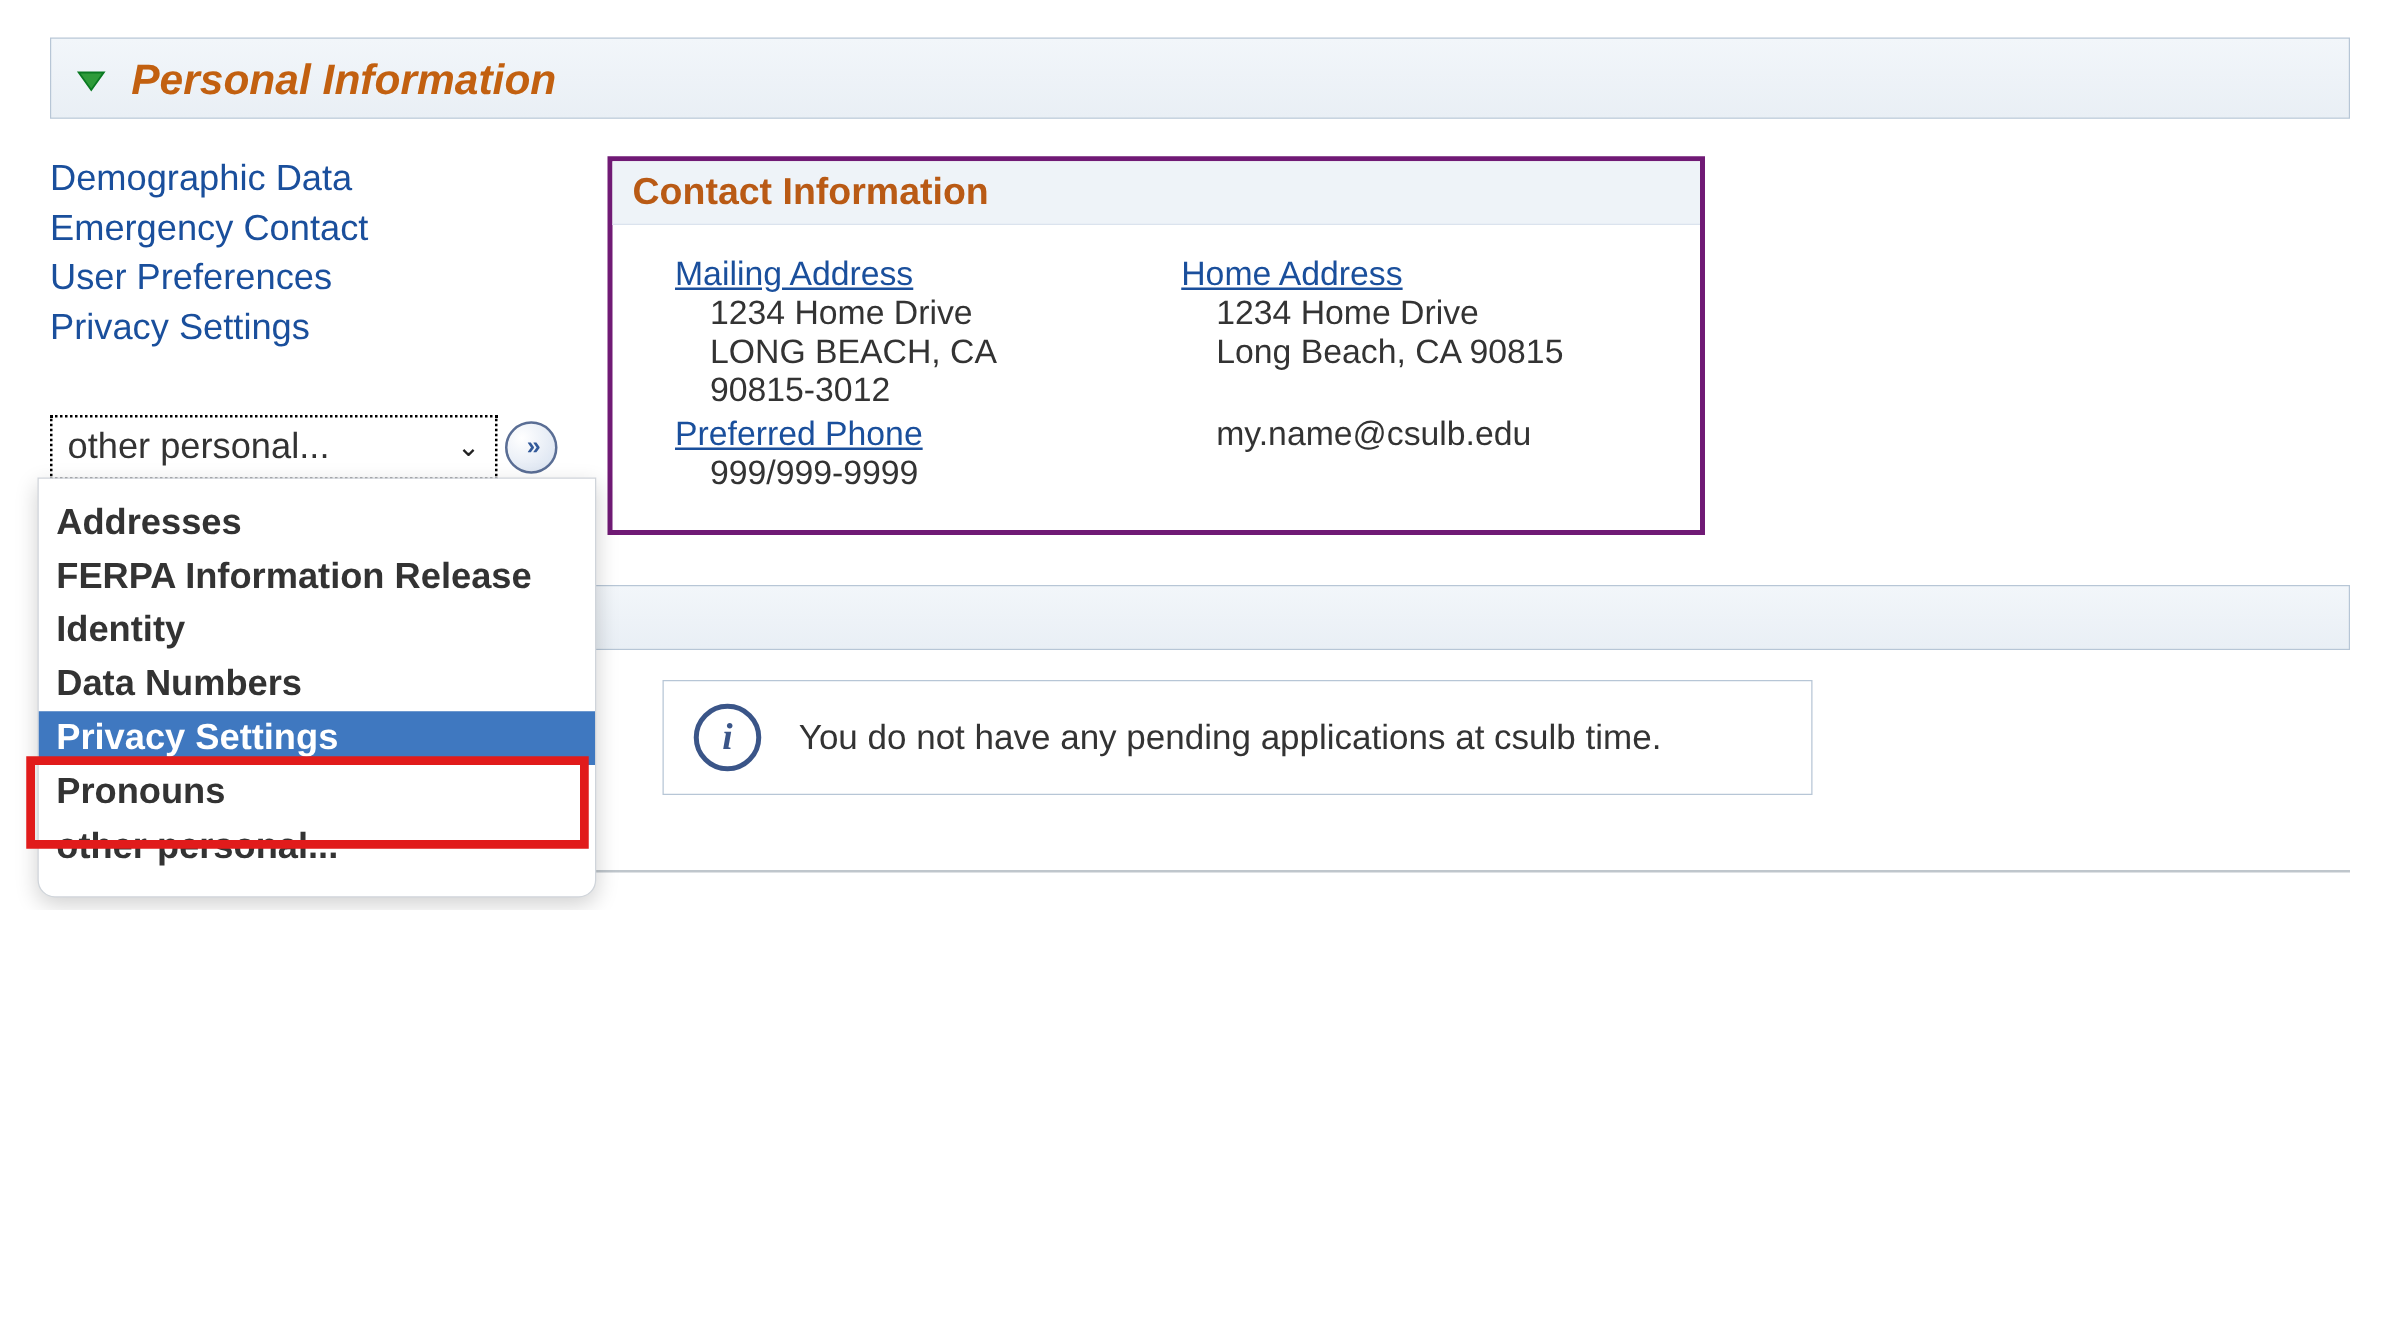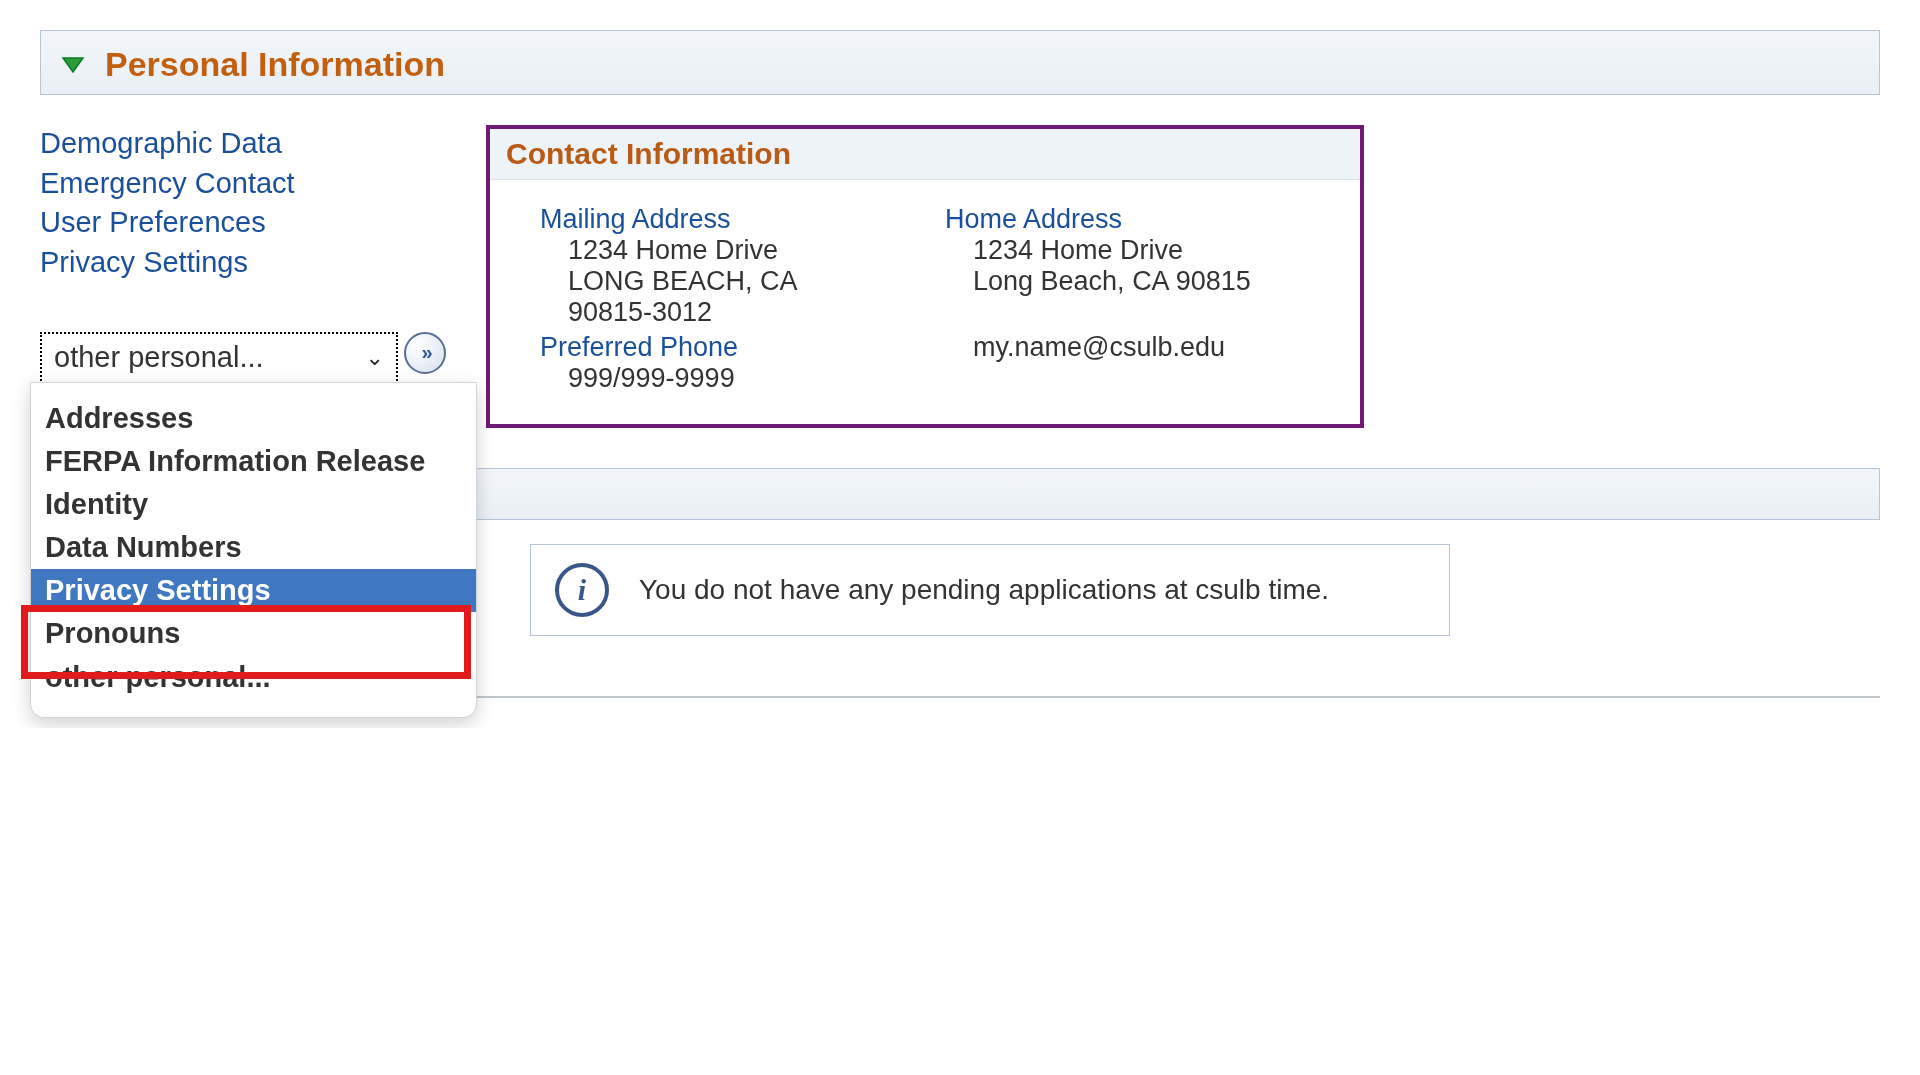--- a/index.html
+++ b/index.html
@@ -11,20 +11,21 @@
   }
 
   
   .section-header {
     border: 1px solid #b7c6d6;
     background: linear-gradient(#f2f6fa, #e9eff5);
     padding: 14px 20px 10px 20px;
     display: flex;
     align-items: center;
     gap: 20px;
+    font-style: italic;
   }
   .section-header .title {
     color: #c26010;
     font-size: 34px;
     font-weight: 700;
   }
   .collapse-icon svg { display:block; }
 
   .content-row {
     display: flex;
@@ -43,20 +44,21 @@
     color: #1a4f9c;
     font-size: 29px;
     line-height: 1.3;
     text-decoration: none;
     margin-bottom: 2px;
   }
 
   .dropdown-wrap {
     margin-top: 50px;
     display: flex;
+    align-items: center;
     gap: 6px;
     position: relative;
   }
   .dropdown-display {
     border: 2px dotted #000;
     background: #fff;
     width: 330px;
     height: 48px;
     display: flex;
     align-items: center;
@@ -138,20 +140,21 @@
   }
   .contact-grid {
     display: grid;
     grid-template-columns: 1fr 1fr;
     gap: 4px 30px;
     padding: 24px 40px 30px 50px;
   }
   .contact-grid .label {
     color: #1a4f9c;
     font-size: 27px;
+    text-decoration: underline;
   }
   .contact-grid .val {
     color: #333;
     font-size: 27px;
     padding-left: 28px;
   }
 
   
   .blank-bar {
     margin-top: 40px;

